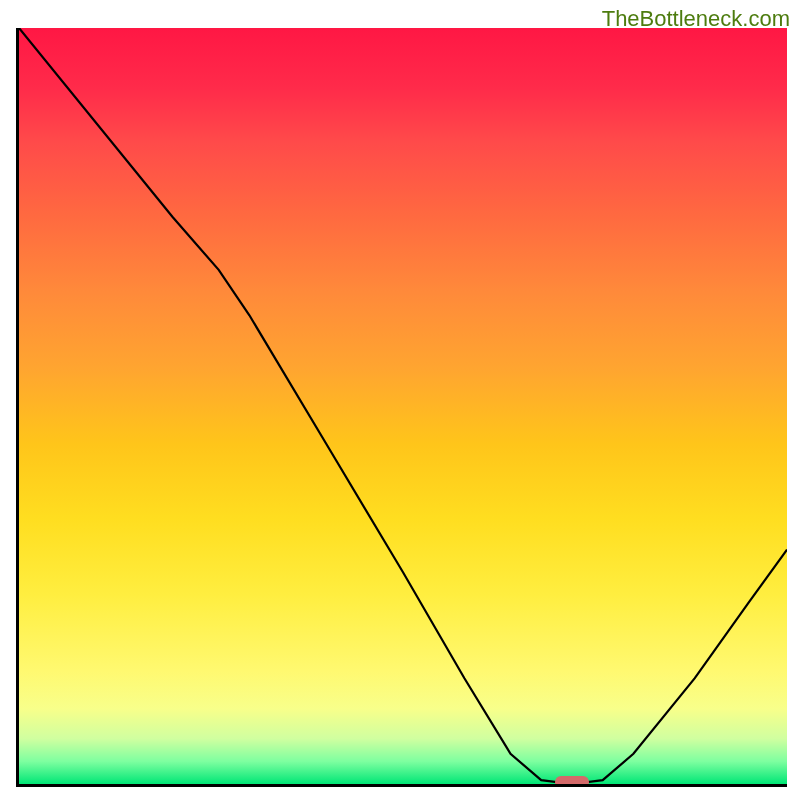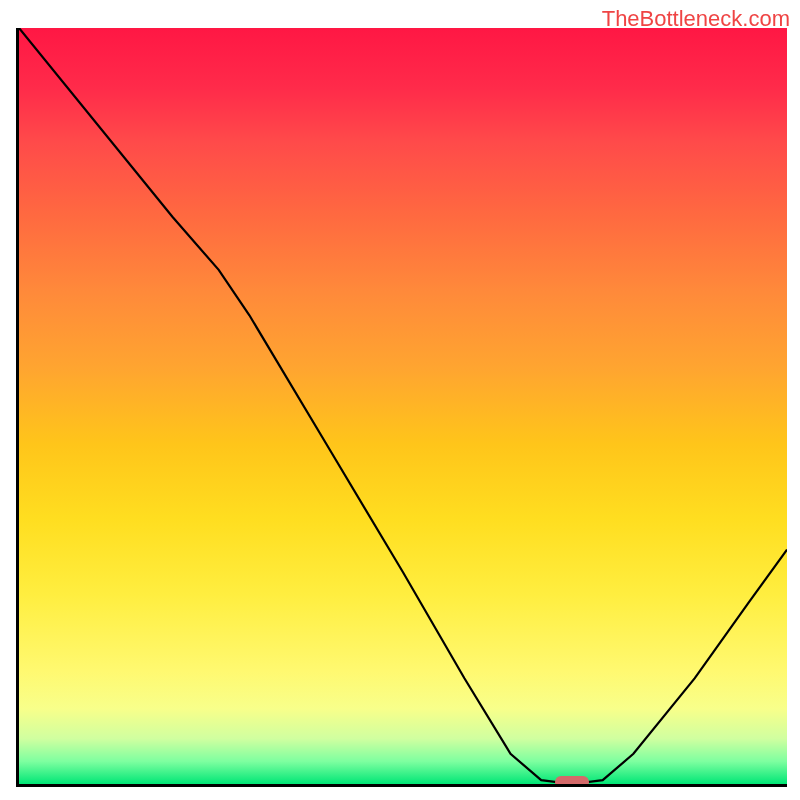--- a/index.html
+++ b/index.html
@@ -9,21 +9,21 @@
     height: 800px;
     position: relative;
     font-family: Arial, sans-serif;
     background: #fff;
   }
   .watermark {
     position: absolute;
     top: 6px;
     right: 10px;
     font-size: 22px;
-    color: #ef4444;
+    color: #4d7c0f;
     font-weight: 500;
     z-index: 10;
   }
   .plot-area {
     position: absolute;
     left: 16px;
     top: 28px;
     width: 768px;
     height: 756px;
     border-left: 3px solid #000;

